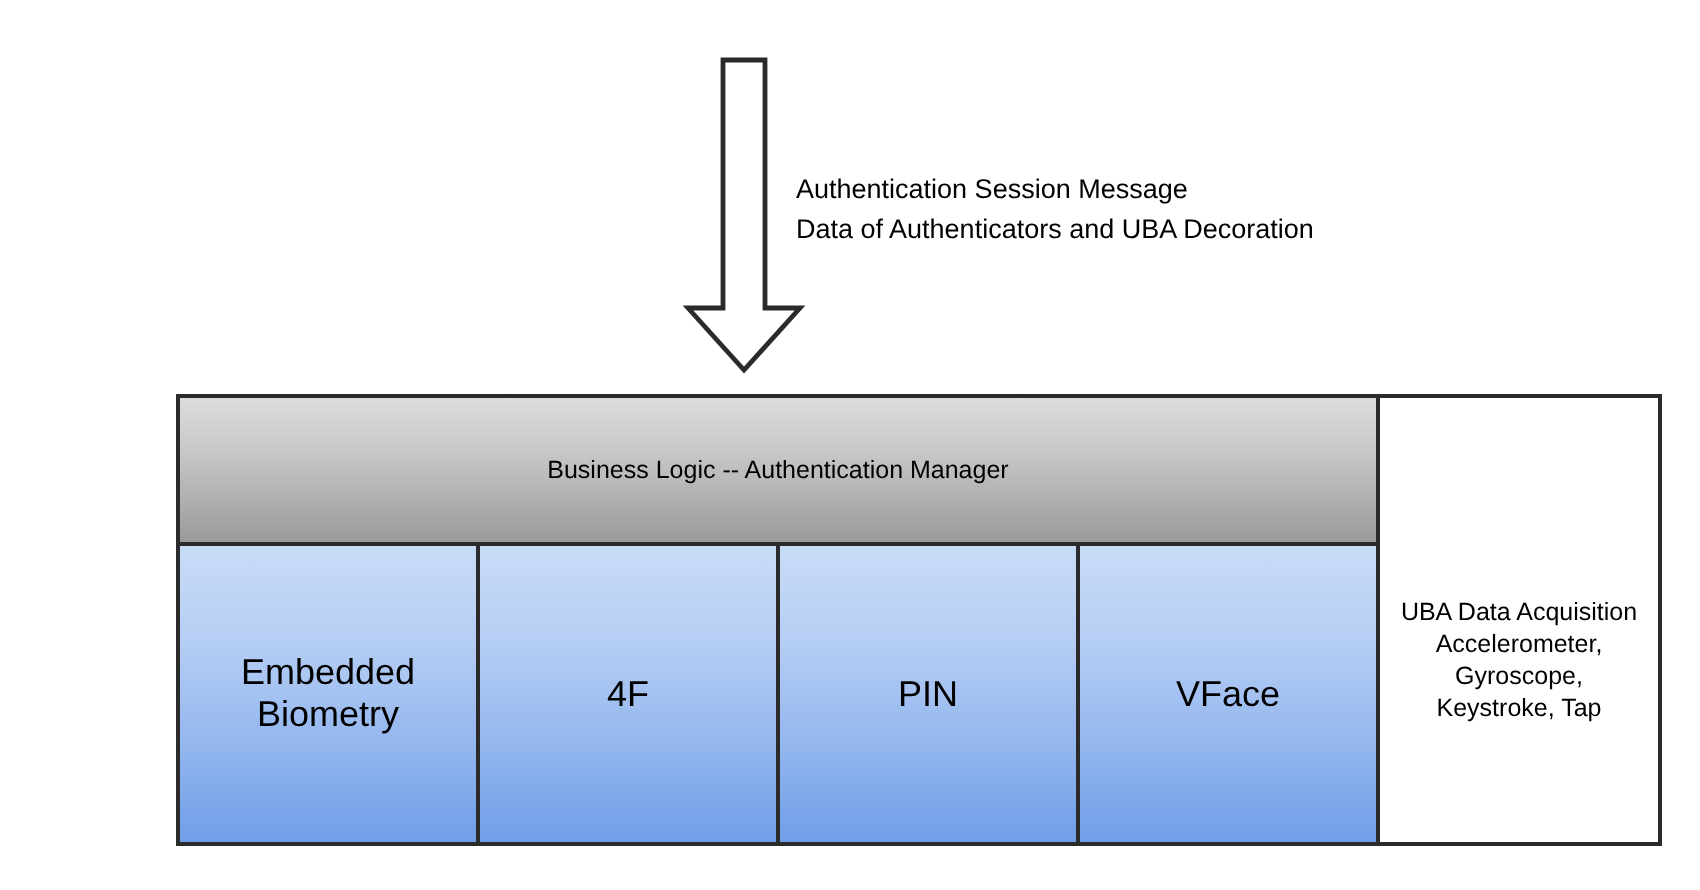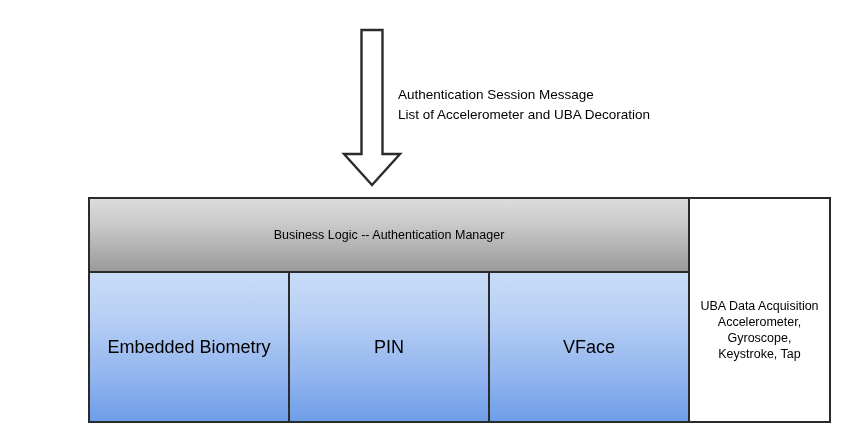--- a/index.html
+++ b/index.html
@@ -136,34 +136,37 @@
 <div id="canvas">
 
   <div class="arrow-wrap">
     <svg viewBox="0 0 70 168" xmlns="http://www.w3.org/2000/svg" aria-hidden="true">
       <polygon points="23.5,6 44.5,6 44.5,130 62,130 34,161 6,130 23.5,130" fill="#ffffff" stroke="#2b2b2b" stroke-width="2.4" stroke-linejoin="miter"></polygon>
     </svg>
   </div>
 
   <div class="arrow-caption">
     <span class="cap-line">Authentication Session Message</span>
-    <span class="cap-line">List of Accelerometer and UBA Decoration</span>
+    <span class="cap-line">Data of Authenticators and UBA Decoration</span>
   </div>
 
   <div class="diagram-box">
 
     <div class="stack-left">
 
       <div class="biz-logic-bar">
         <span class="bar-label">Business Logic -- Authentication Manager</span>
       </div>
 
       <div class="auth-row">
         <div class="auth-cell">
           <span class="cell-label">Embedded Biometry</span>
+        </div>
+        <div class="auth-cell">
+          <span class="cell-label">4F</span>
         </div>
         <div class="auth-cell">
           <span class="cell-label">PIN</span>
         </div>
         <div class="auth-cell">
           <span class="cell-label">VFace</span>
         </div>
       </div>
 
     </div>

